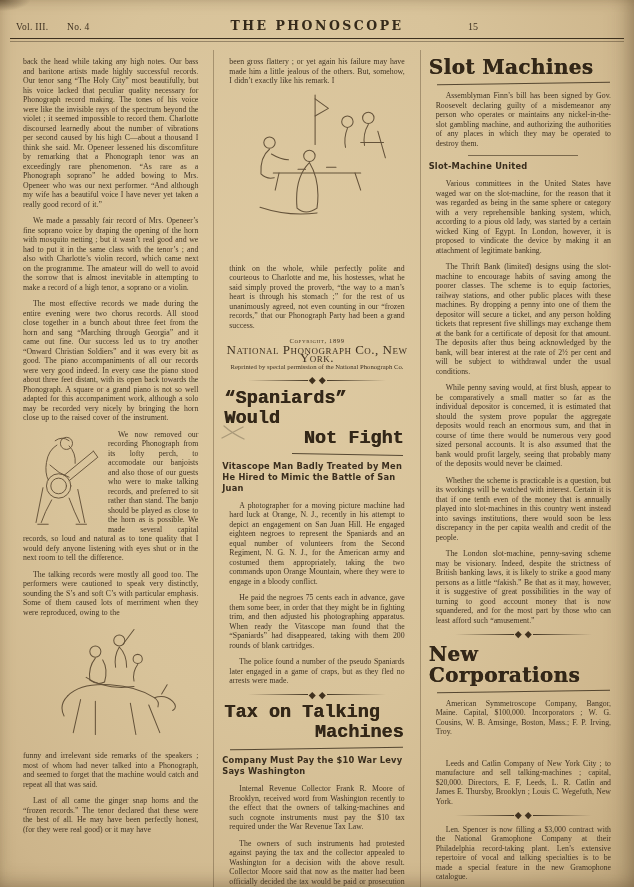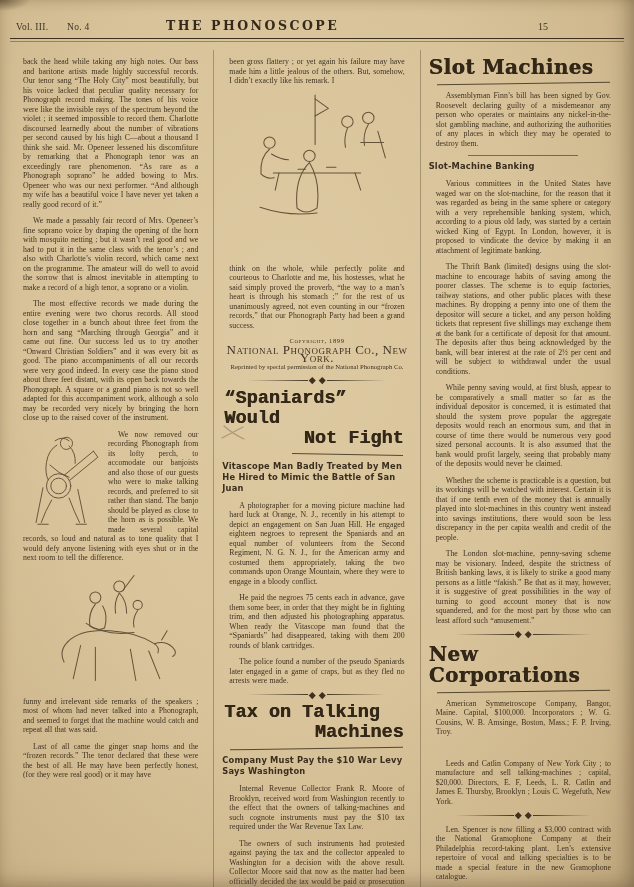--- a/index.html
+++ b/index.html
@@ -19,23 +19,23 @@
                 inset 10px 0 16px -12px rgba(110,88,58,.35),
                 inset 0 10px 14px -12px rgba(110,88,58,.28);
   }
   .corner-smudge { position:absolute; top:0; left:0; width:30px; height:11px;
     background: radial-gradient(ellipse at 0 0, rgba(62,46,27,.6), transparent 72%); }
 
   
   .masthead { display:flex; align-items:baseline; padding:18px 16px 0 16px; }
   .mast-left { width:150px; font-size:9.5px; letter-spacing:.3px; }
   .mast-left .iss { margin-left:16px; }
-  .mast-title { flex:1; text-align:left; font-family:"DejaVu Serif",serif;
+  .mast-title { flex:1; text-align:center; font-family:"DejaVu Serif",serif;
     font-weight:bold; font-size:12.5px; letter-spacing:2.5px; color:#34291a; }
-  .mast-page { width:150px; text-align:center; font-size:10px;font-family:Liberation Serif, serif; }
+  .mast-page { width:150px; text-align:left; font-size:10px;font-family:Liberation Serif, serif; }
   .mast-rule { height:5px; margin:5px 10px 0 10px; border-top:1.6px solid rgba(52,40,24,.95); position:relative; }
   .mast-rule::after { content:''; position:absolute; top:2px; left:0; right:0; height:1px; background:rgba(52,40,24,.4); }
 
   
   .columns { display:flex; padding:6px 8px 0 8px; height:846px; overflow:hidden; }
   .col { flex:1; padding:0 8px; overflow:hidden; }
   .col + .col { border-left:1px solid rgba(82,63,40,.38); }
 
   .bp { margin:7px; font-size:7.8px; line-height:9.5px; text-align:justify; text-indent:10px;
         word-spacing:.4px; }
@@ -110,20 +110,21 @@
           <path d="M46,50 L80,22 M80,22 l5,7 -33,27"></path>
           <circle cx="40" cy="62" r="14"></circle>
             <circle cx="40" cy="62" r="9"></circle>
           <path d="M30,38 q10,10 22,14"></path>
           <path d="M32,78 q-8,14 -12,26 M52,76 q6,16 12,28"></path>
           <path d="M16,106 h12 M60,106 h12"></path>
           <path d="M22,64 l-8,40 M62,66 l8,38"></path>
         </svg>
         <span>We now removed our recording Phonograph from its lofty perch, to accomodate our banjoists and also those of our guests who were to make talking records, and preferred to sit rather than stand.  The banjo should be played as close to the horn as is possible.   We made several capital records, so loud and natural as to tone quality that I would defy anyone listening with eyes shut or in the next room to tell the difference.</span>
       </p>
+      <p class="bp">The talking records were mostly all good too. The performers were cautioned to speak very distinctly, sounding the S’s and soft C’s with particular emphasis.   Some of them caused lots of merriment when they were reproduced, owing to the</p>
       <div class="illo-wrap">
         <svg class="illo" width="148" height="116" viewBox="0 0 150 126">
           <path d="M28,78 q14,-14 46,-12 q30,2 48,14 q6,4 4,10"></path>
           <path d="M42,82 l-8,36 M58,84 l0,36 M96,86 l6,34 M116,88 l12,30"></path>
           <path d="M28,78 q-10,10 -4,22"></path>
           <path d="M122,80 q12,-4 20,4 q6,6 0,10 M130,76 l6,-10"></path>
           <circle cx="58" cy="30" r="6"></circle>
             <path d="M58,37 q-8,10 -6,24 q8,6 16,2 q4,-14 -2,-24"></path>
           <circle cx="84" cy="18" r="6"></circle>
             <path d="M84,25 q-6,10 -4,22 M84,25 q8,8 8,22 M88,22 l12,-16"></path>
@@ -202,21 +203,21 @@
         <p class="bp">The owners of such instruments had protested against paying the tax and the collector appealed to Washington for a decision with the above result.   Collector Moore said that now as the matter had been officially decided the tax would be paid or prosecution would ensue.</p>
       </div>
     </section>
 
     <section class="col">
       <div class="article">
         <h2 class="head1">Slot Machines</h2>
         <div class="flourish"></div>
         <p class="bp">Assemblyman Finn’s bill has been signed by Gov. Roosevelt declaring guilty of a misdemeanor any person who operates or maintains any nickel-in-the-slot gambling machine, and authorizing the authorities of any places in which they may be operated to destroy them.</p>
         <div class="short-rule"></div>
-        <h3 class="subhead">Slot-Machine Banking</h3>
+        <h3 class="subhead">Slot-Machine United</h3>
         <p class="bp">Various committees in the United States have waged war on the slot-machine, for the reason that it was regarded as being in the same sphere or category with a very reprehensible banking system, which, according to a pious old lady, was started by a certain wicked King of Egypt.  In London, however, it is proposed to vindicate the device by making it an attachment of legitimate banking.</p>
         <p class="bp">The Thrift Bank (limited) designs using the slot-machine to encourage habits of saving among the poorer classes.   The scheme is to equip factories, railway stations, and other public places with these machines.  By dropping a penny into one of them the depositor will secure a ticket, and any person holding tickets that represent five shillings may exchange them at the bank for a certificate of deposit for that amount.   The deposits after thus being acknowledged by the bank, will bear interest at the rate of 2½ per cent and will be subject to withdrawal under the usual conditions.</p>
         <p class="bp">While penny saving would, at first blush, appear to be comparatively a small matter so far as the individual depositor is concerned, it is estimated that should the system prove popular the aggregate deposits would reach an enormous sum, and that in course of time there would be numerous very good sized personal accounts.   It is also assumed that the bank would profit largely, seeing that probably many of the deposits would never be claimed.</p>
         <p class="bp">Whether the scheme is practicable is a question, but its workings will be watched with interest. Certain it is that if one tenth even of the money that is annually played into slot-machines in this country went instead into savings institutions, there would soon be less discrepancy in the per capita wealth and credit of the people.</p>
         <p class="bp">The London slot-machine, penny-saving scheme may be visionary.   Indeed, despite the strictness of British banking laws, it is likely to strike a good many persons as a little “fakish.”   Be that as it may, however, it is suggestive of great possibilities in the way of turning to good account money that is now squandered, and for the most part by those who can least afford such “amusement.”</p>
       </div>
 
       <div class="divider">
         <i class="dl1"></i>
           <i class="dd"></i>

